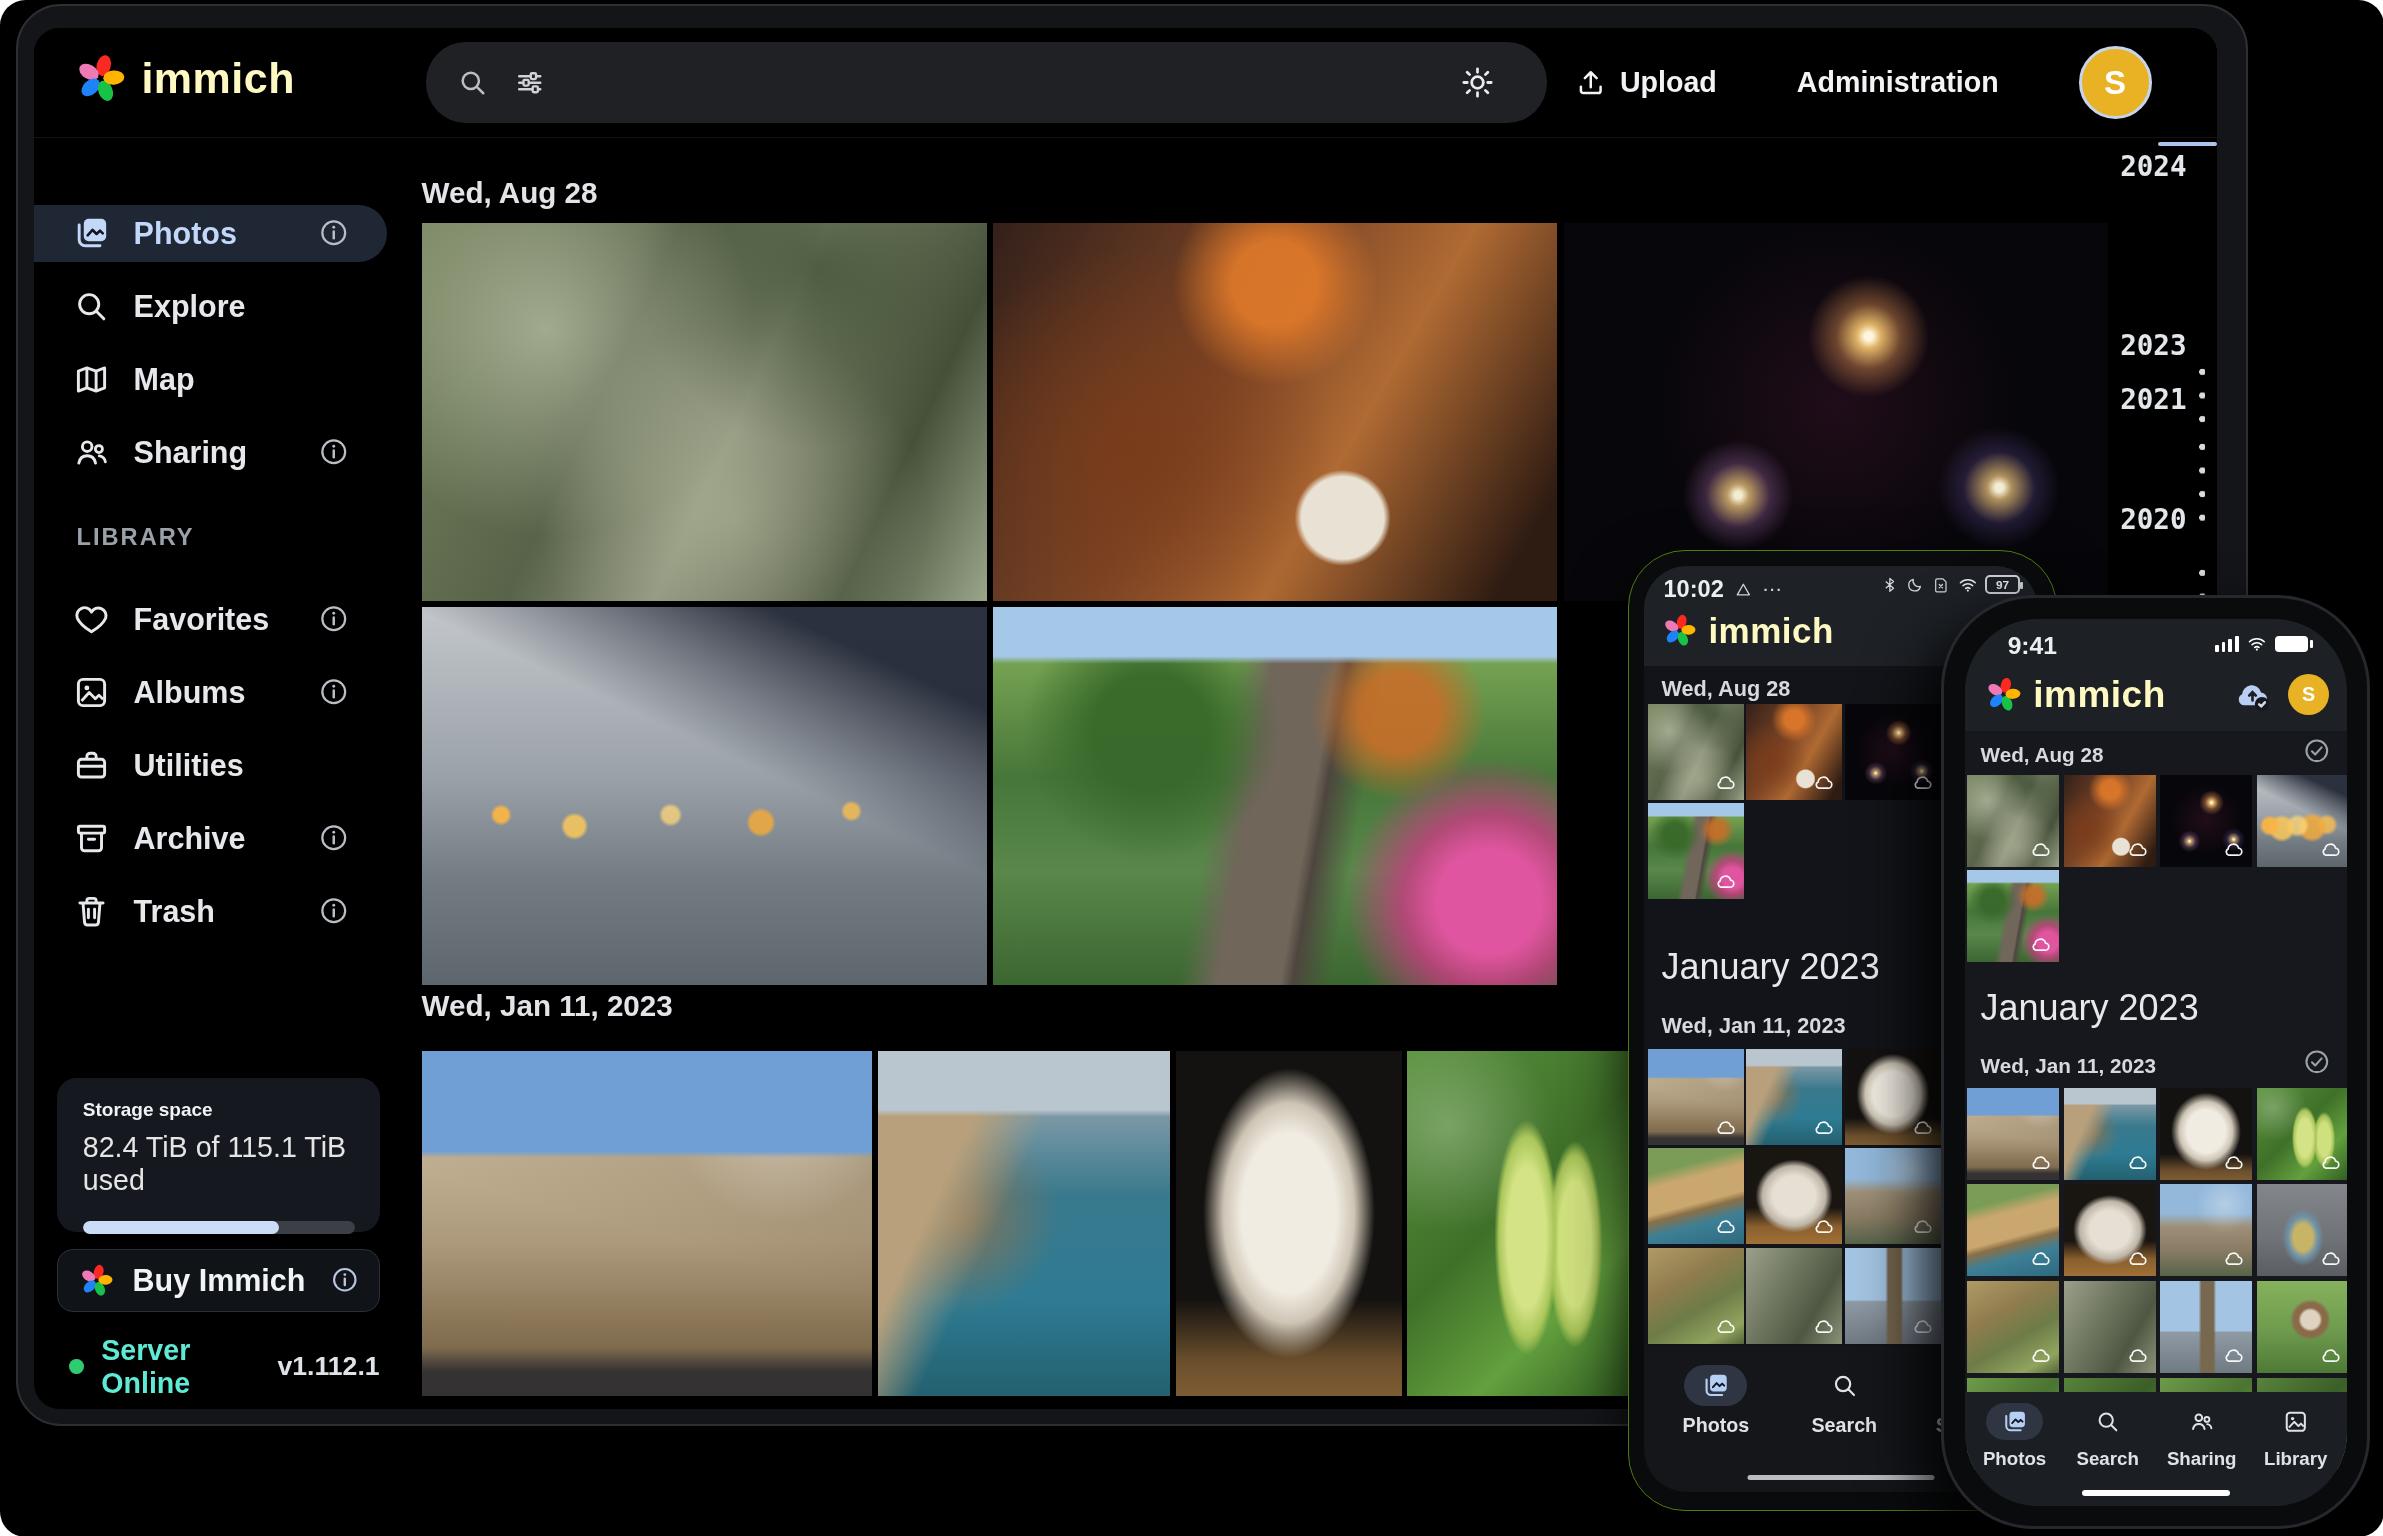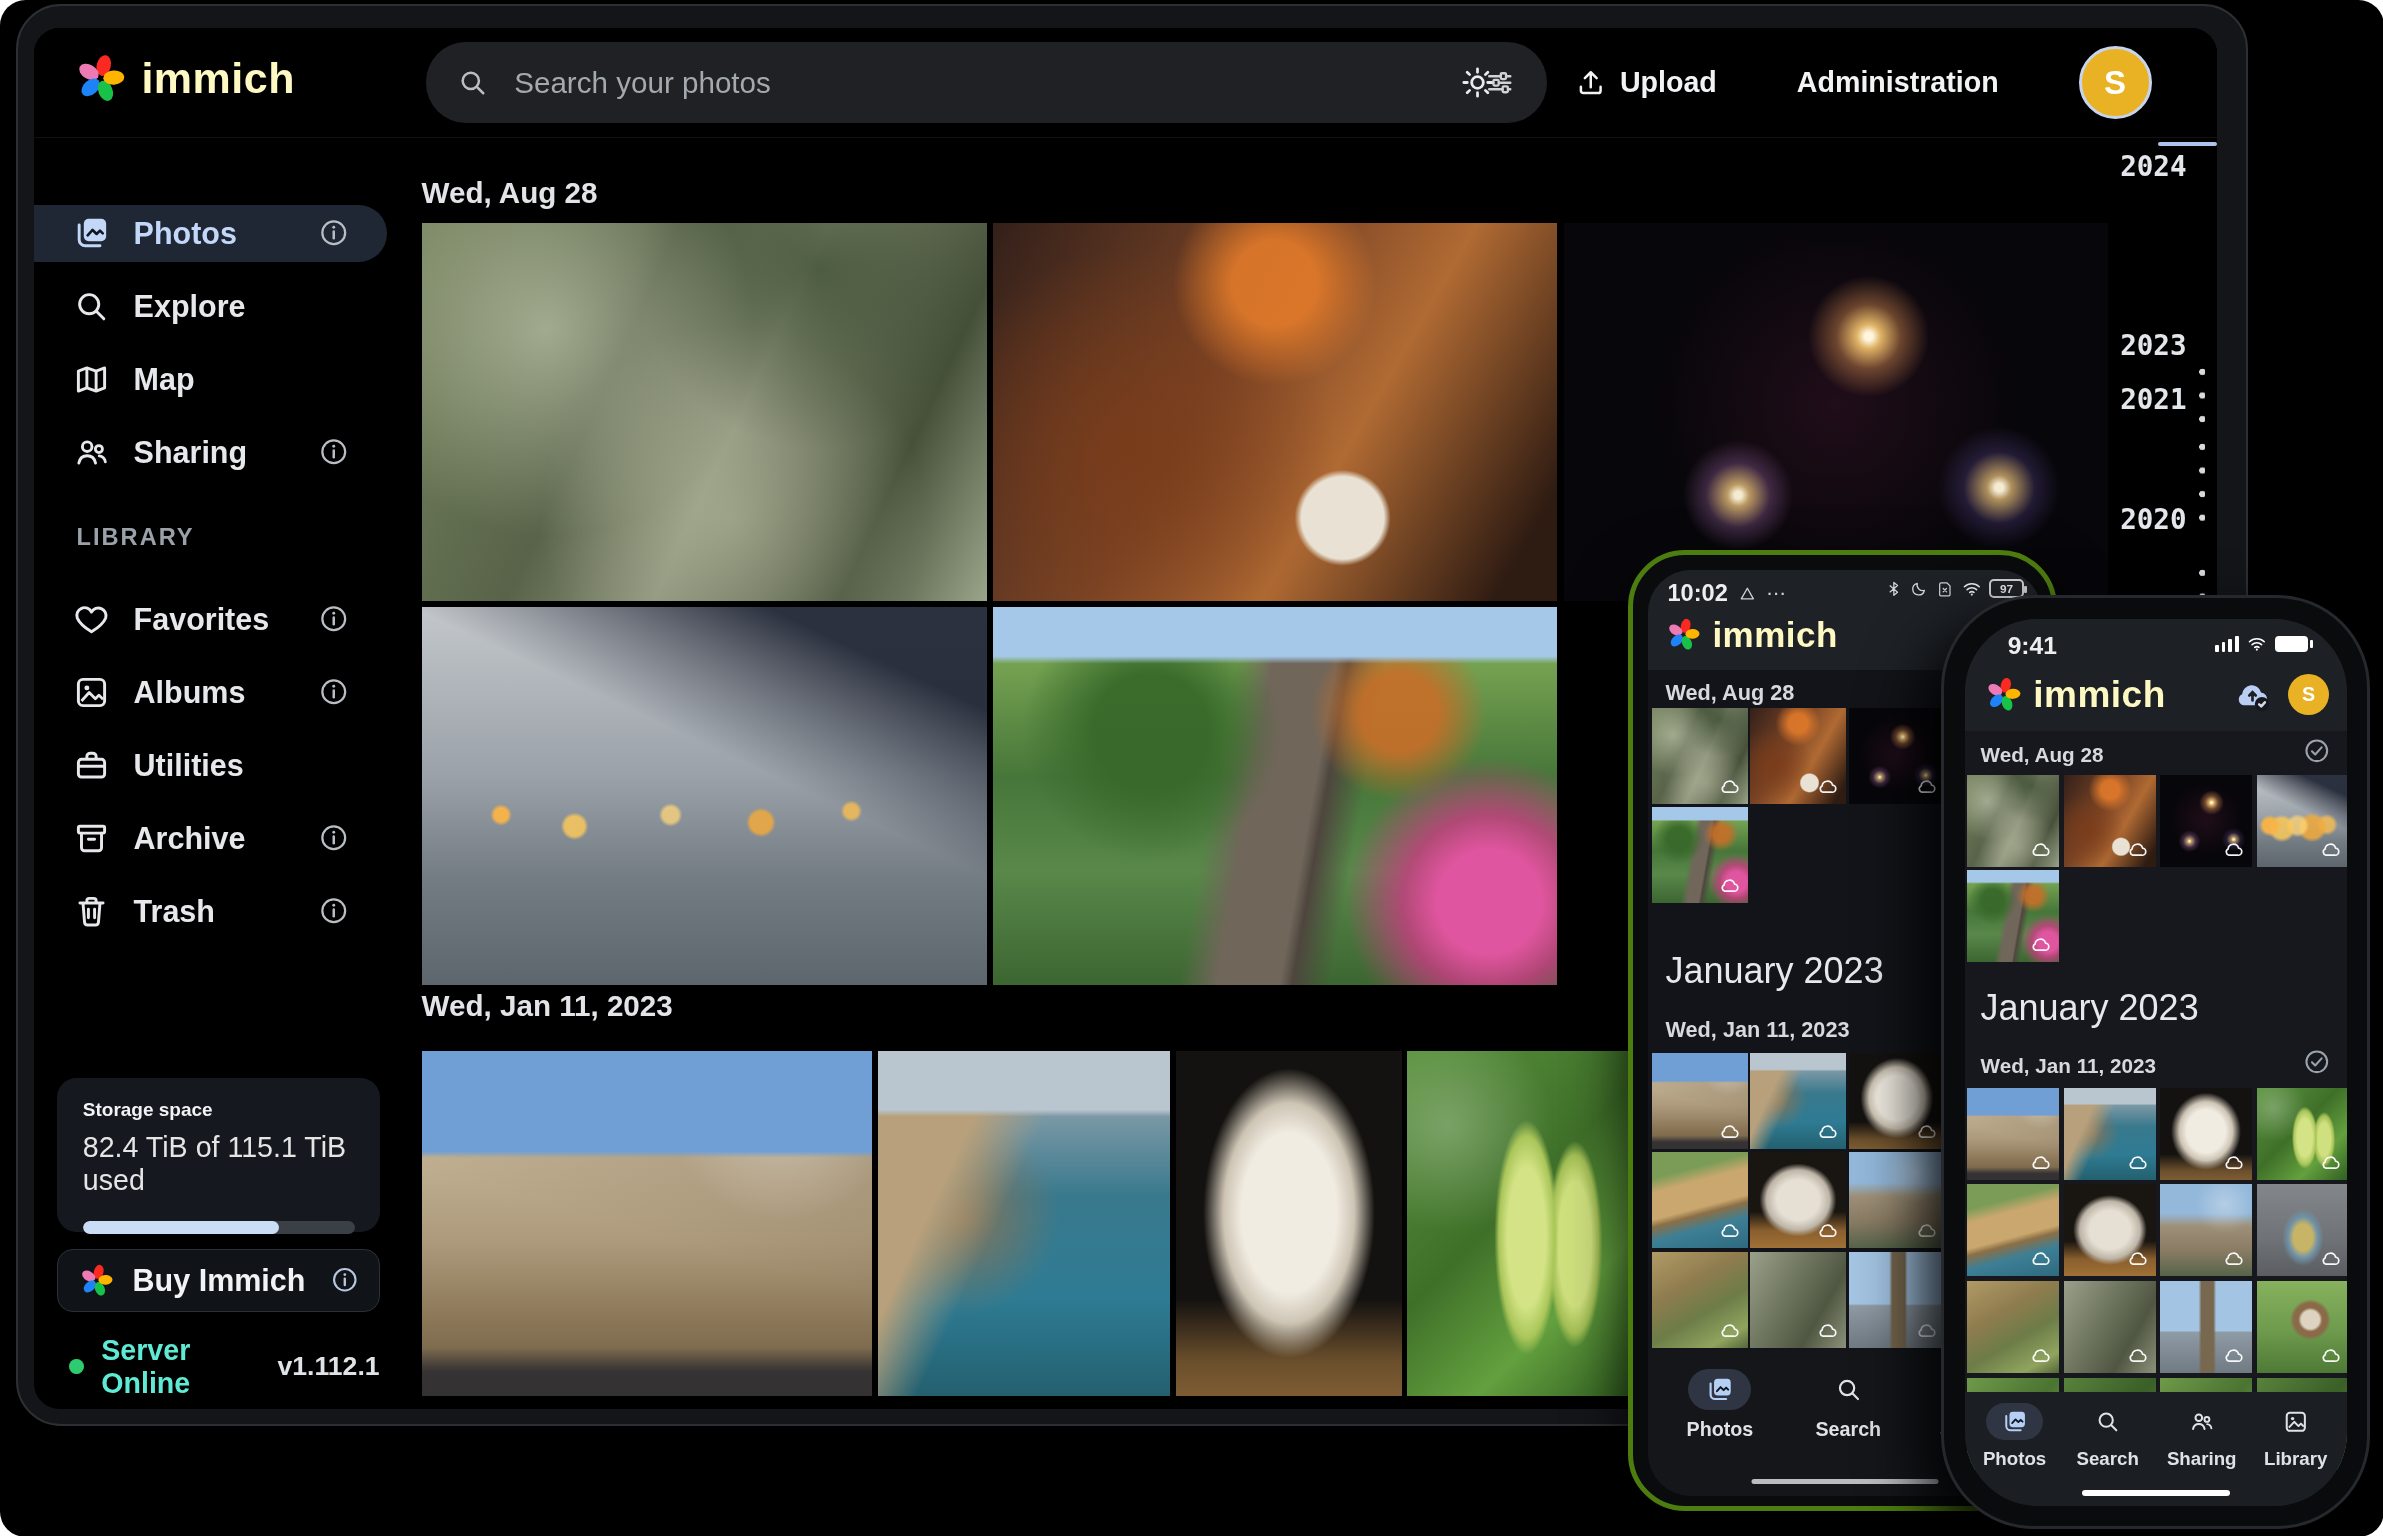--- a/index.html
+++ b/index.html
@@ -118,21 +118,21 @@
   .ph-green  { background-image: linear-gradient(135deg,#6f9a4a,#4a7431 50%,#7fae5c); }
   .ph-green2 { background-image: linear-gradient(135deg,#59823c,#3a5f28 50%,#6a9448); }
 
   
   .tl-line { position:absolute; left:2124px; top:114px; width:59px; height:4.9px; background:#aac4ed; border-radius:3px; }
   .tl-year { position:absolute; width:69px; text-align:right; color:#e3e6ea; font-size:27.6px; font-weight:700; font-family:"DejaVu Sans Mono",monospace; cursor:pointer; }
   .tl-dots { position:absolute; left:2165px; width:6.9px; background-image:radial-gradient(circle at 3.4px 4.9px, #d7dade 0 3px, transparent 3.5px); background-size:6.9px 23.6px; background-repeat:repeat-y; }
 
   
   .phone { position:absolute; background:#0a0b0d; }
-  #phone1 { left:1628px; top:550px; width:429px; height:961px; border-radius:57px; border:5px solid #4d7c0f; box-shadow:0 25.6px 59px rgba(0,0,0,.8); }
+  #phone1 { left:1628px; top:550px; width:429px; height:961px; border-radius:57px; border:1px solid #4d7c0f; box-shadow:0 25.6px 59px rgba(0,0,0,.8); }
   #phone1 .pscreen { position:absolute; left:14.8px; top:14.8px; width:394px; height:926px; border-radius:43px; background:#121419; overflow:hidden; }
   #phone2 { left:1941px; top:595px; width:429px; height:934px; border-radius:93px; border:3px solid #26282d; box-shadow:-21.7px 25.6px 59px rgba(0,0,0,.85); }
   #phone2 .pscreen { position:absolute; left:20.7px; top:20.7px; width:382px; height:887px; border-radius:73px; background:#16181d; overflow:hidden; }
 
   .pheader1 { position:absolute; left:0; top:0; width:100%; height:100px; background:#1e2227; }
   .pheader2 { position:absolute; left:0; top:0; width:100%; height:112px; background:#1d2025; }
   .pstatus { position:absolute; display:flex; align-items:center; color:#e8eaed; }
   .ptime { font-size:23.6px; font-weight:700; color:#eceef0; }
   .pdate { position:absolute; color:#d6d9dd; font-weight:600; }
   .pmonth { position:absolute; color:#e6e8ec; font-weight:400; }
@@ -264,21 +264,20 @@
         <div class="brand">
           <svg class="ic" width="55" height="55" viewBox="0 0 56 56">
               <use href="#i-flower"></use>
             </svg>
           <span class="brand-text">immich</span>
         </div>
         <div id="searchbar">
           <svg class="ic" width="31.5" height="31.5" style="color:#b9bec5" viewBox="0 0 32 32">
               <use href="#i-search"></use>
             </svg>
-          <input type="text" placeholder="Search your photos" style="">
           <svg class="ic" width="31.5" height="31.5" style="color:#cfd3d8" viewBox="0 0 32 32">
               <use href="#i-sliders"></use>
             </svg>
         </div>
         <div class="topbar-right">
           <svg class="ic" width="35" height="35" style="color:#e8eaed" viewBox="0 0 36 36">
               <use href="#i-sun"></use>
             </svg>
           <div class="tb-btn">
             <svg class="ic" width="31.5" height="31.5" viewBox="0 0 32 32">

